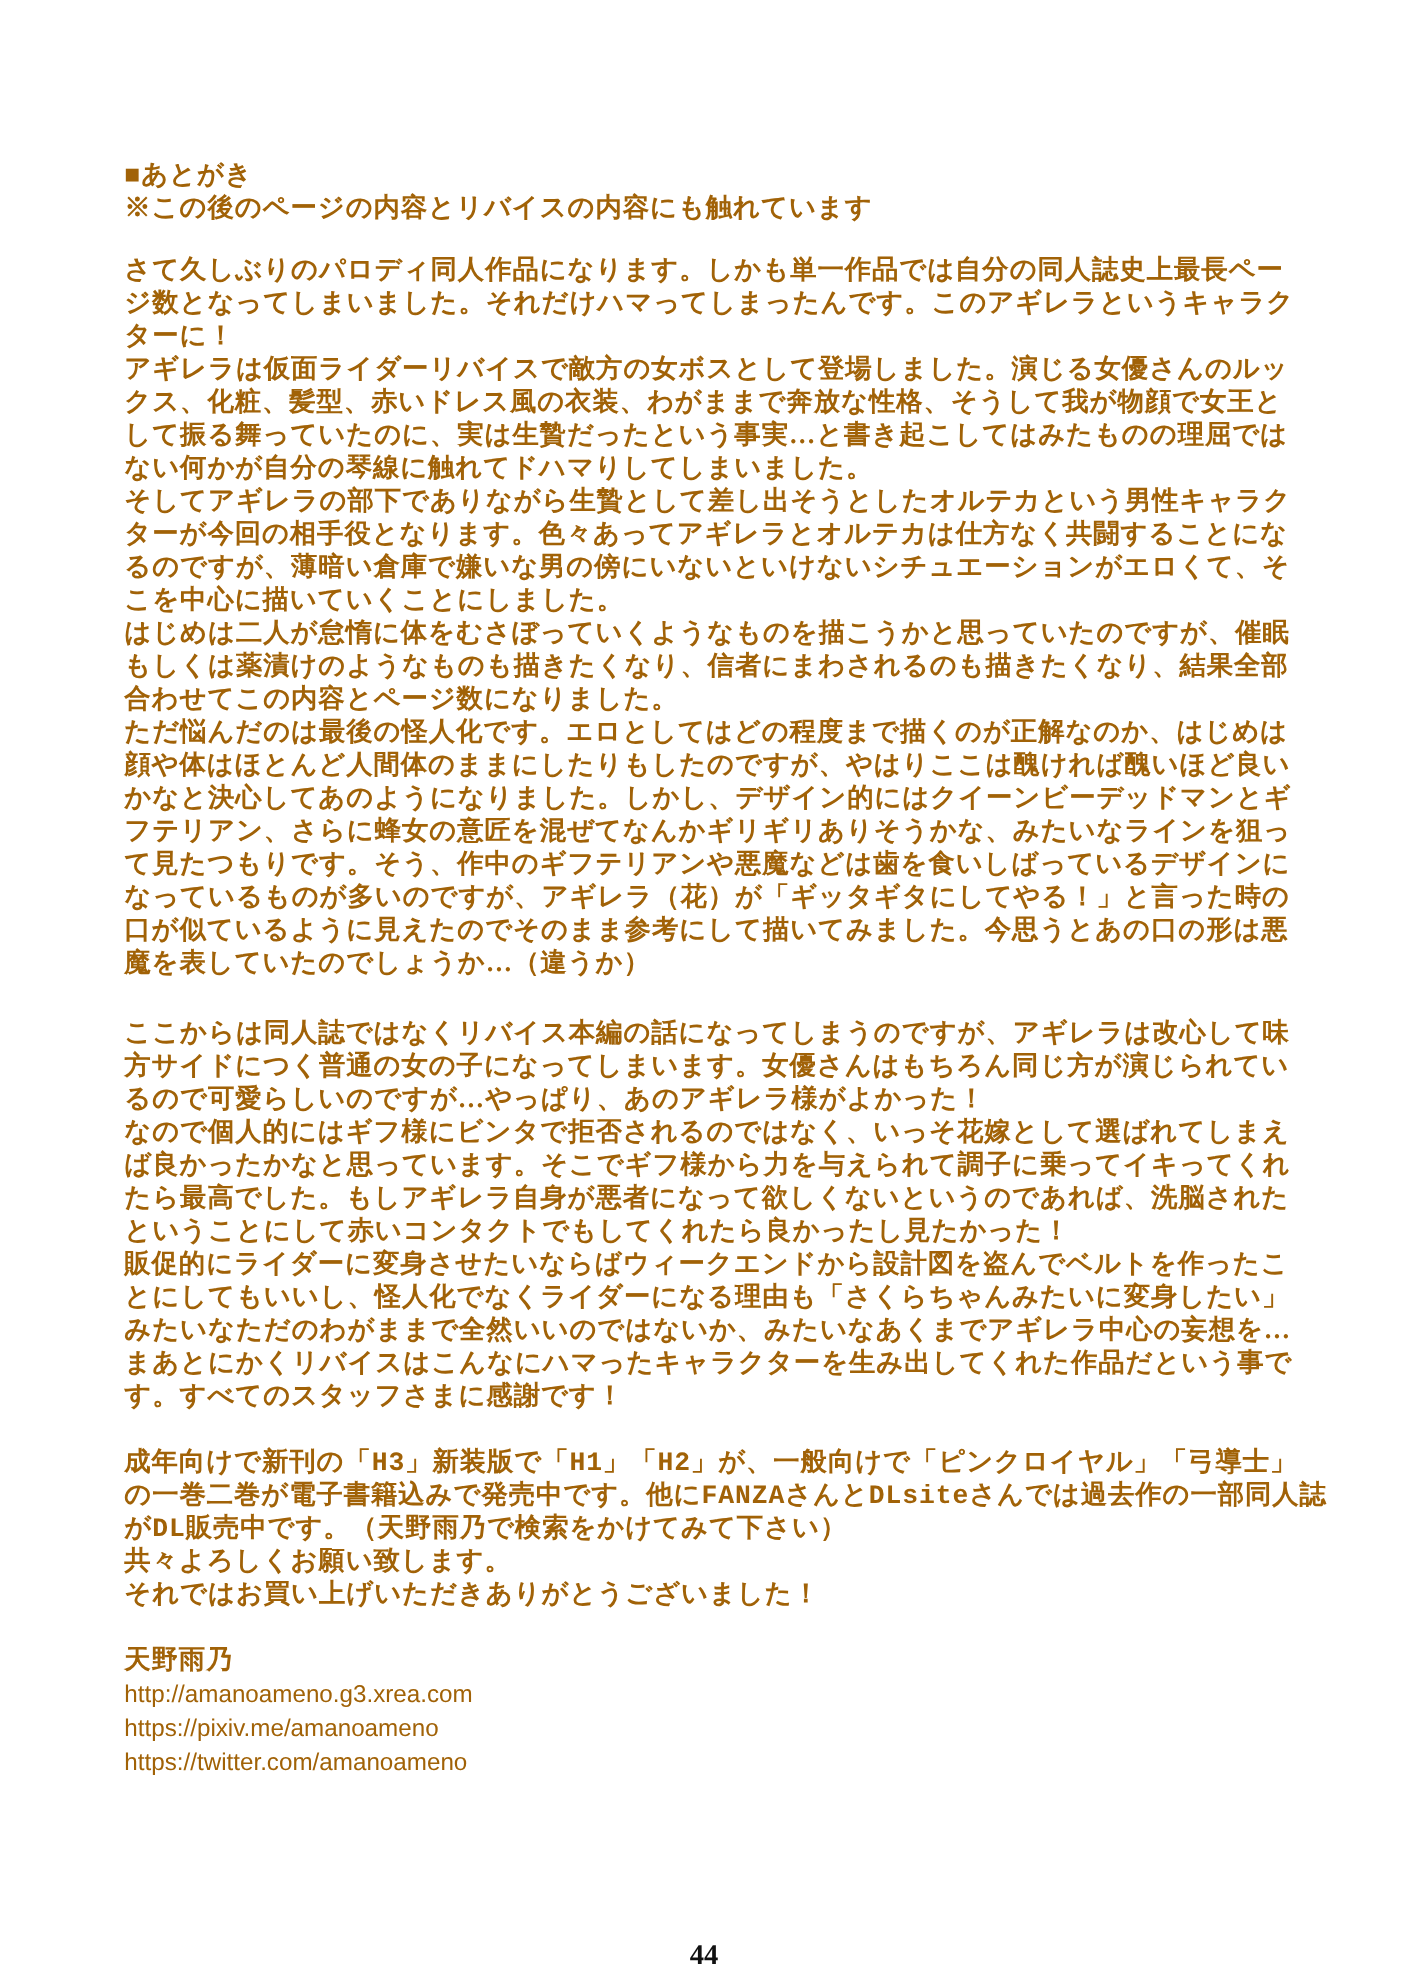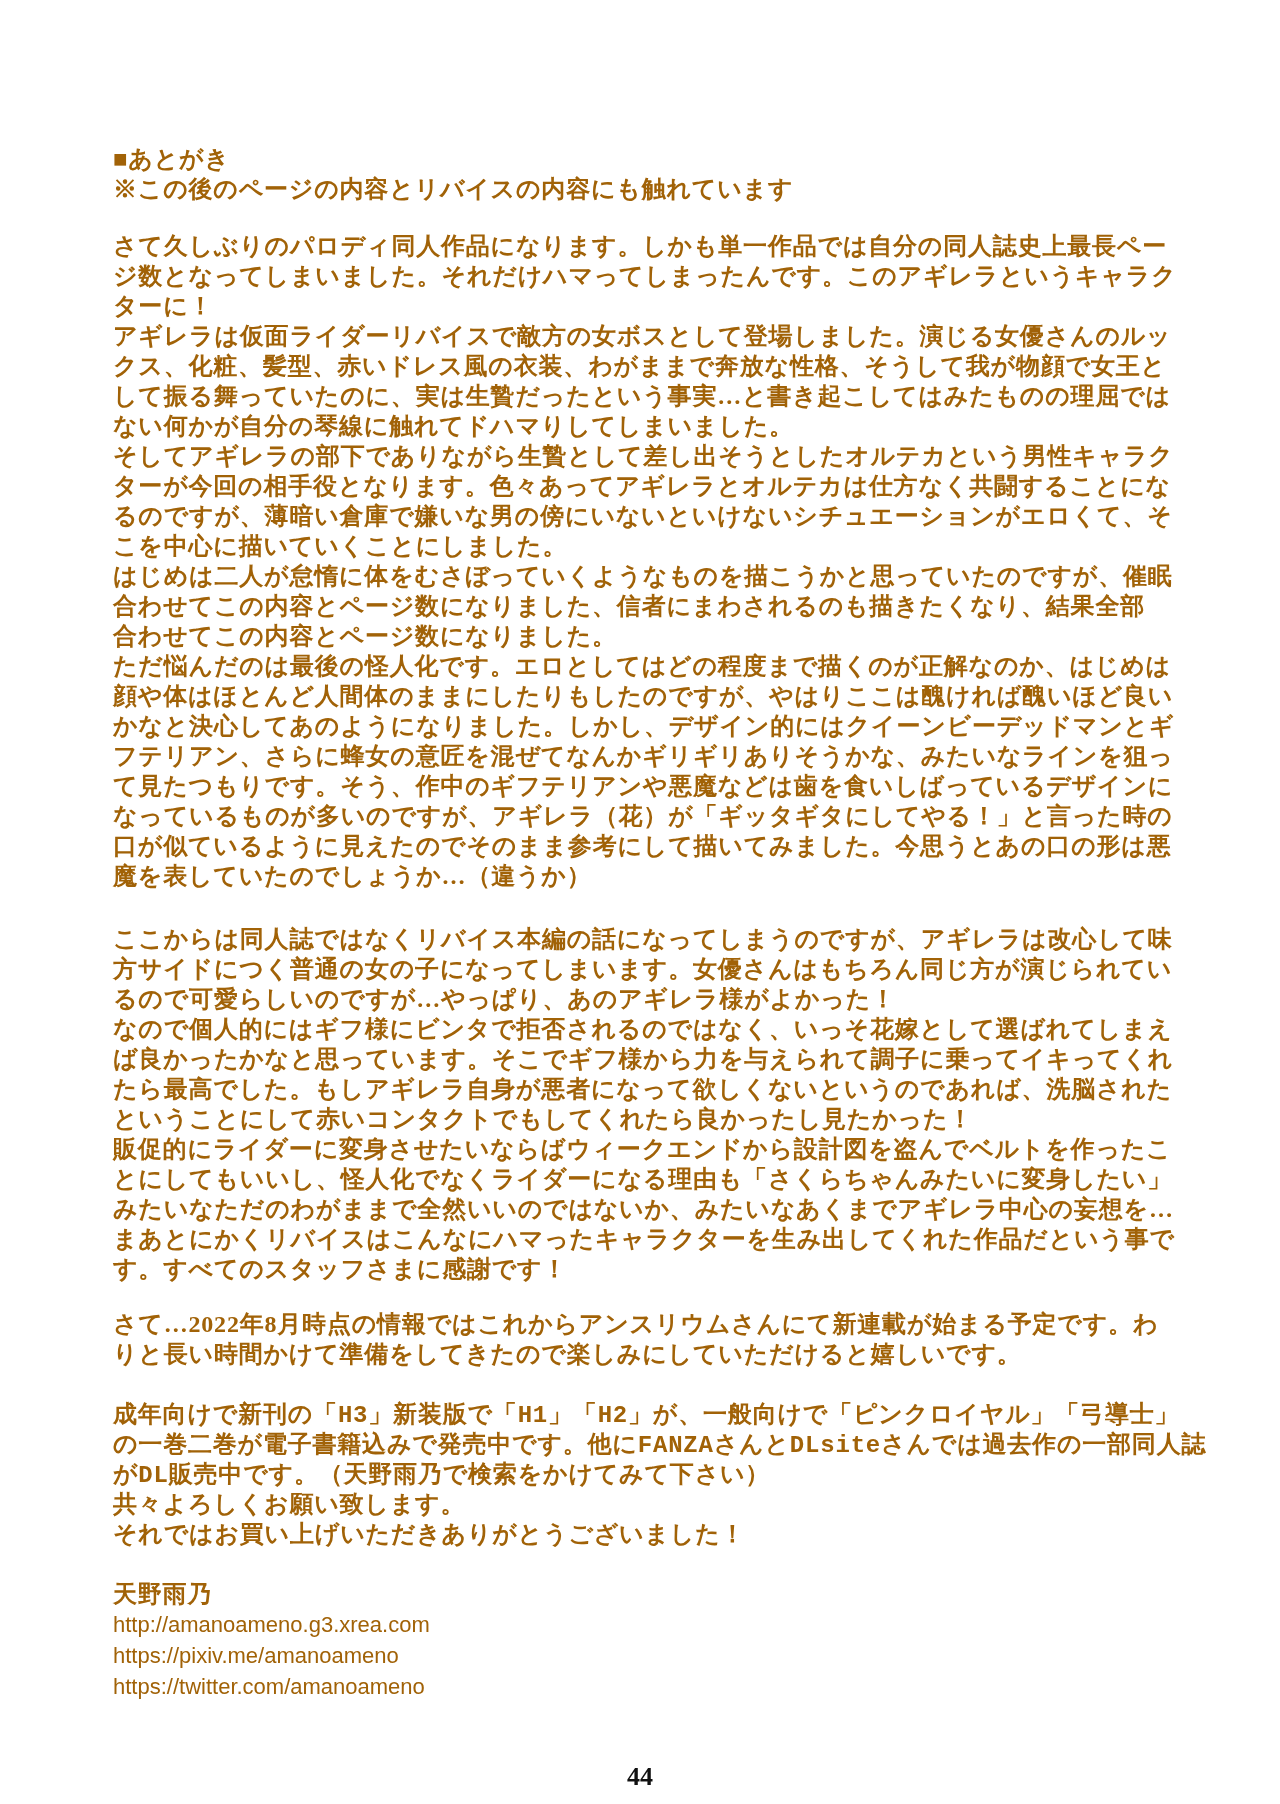--- a/index.html
+++ b/index.html
@@ -75,21 +75,21 @@
         <div class="line">ターに！</div>
         <div class="line">アギレラは仮面ライダーリバイスで敵方の女ボスとして登場しました。演じる女優さんのルッ</div>
         <div class="line">クス、化粧、髪型、赤いドレス風の衣装、わがままで奔放な性格、そうして我が物顔で女王と</div>
         <div class="line">して振る舞っていたのに、実は生贄だったという事実…と書き起こしてはみたものの理屈では</div>
         <div class="line">ない何かが自分の琴線に触れてドハマりしてしまいました。</div>
         <div class="line">そしてアギレラの部下でありながら生贄として差し出そうとしたオルテカという男性キャラク</div>
         <div class="line">ターが今回の相手役となります。色々あってアギレラとオルテカは仕方なく共闘することにな</div>
         <div class="line">るのですが、薄暗い倉庫で嫌いな男の傍にいないといけないシチュエーションがエロくて、そ</div>
         <div class="line">こを中心に描いていくことにしました。</div>
         <div class="line">はじめは二人が怠惰に体をむさぼっていくようなものを描こうかと思っていたのですが、催眠</div>
-        <div class="line">合わせてこの内容とページ数になりました、信者にまわされるのも描きたくなり、結果全部</div>
+        <div class="line">もしくは薬漬けのようなものも描きたくなり、信者にまわされるのも描きたくなり、結果全部</div>
         <div class="line">合わせてこの内容とページ数になりました。</div>
         <div class="line">ただ悩んだのは最後の怪人化です。エロとしてはどの程度まで描くのが正解なのか、はじめは</div>
         <div class="line">顔や体はほとんど人間体のままにしたりもしたのですが、やはりここは醜ければ醜いほど良い</div>
         <div class="line">かなと決心してあのようになりました。しかし、デザイン的にはクイーンビーデッドマンとギ</div>
         <div class="line">フテリアン、さらに蜂女の意匠を混ぜてなんかギリギリありそうかな、みたいなラインを狙っ</div>
         <div class="line">て見たつもりです。そう、作中のギフテリアンや悪魔などは歯を食いしばっているデザインに</div>
         <div class="line">なっているものが多いのですが、アギレラ（花）が「ギッタギタにしてやる！」と言った時の</div>
         <div class="line">口が似ているように見えたのでそのまま参考にして描いてみました。今思うとあの口の形は悪</div>
         <div class="line">魔を表していたのでしょうか…（違うか）</div>
       </div>
@@ -100,24 +100,20 @@
         <div class="line">なので個人的にはギフ様にビンタで拒否されるのではなく、いっそ花嫁として選ばれてしまえ</div>
         <div class="line">ば良かったかなと思っています。そこでギフ様から力を与えられて調子に乗ってイキってくれ</div>
         <div class="line">たら最高でした。もしアギレラ自身が悪者になって欲しくないというのであれば、洗脳された</div>
         <div class="line">ということにして赤いコンタクトでもしてくれたら良かったし見たかった！</div>
         <div class="line">販促的にライダーに変身させたいならばウィークエンドから設計図を盗んでベルトを作ったこ</div>
         <div class="line">とにしてもいいし、怪人化でなくライダーになる理由も「さくらちゃんみたいに変身したい」</div>
         <div class="line">みたいなただのわがままで全然いいのではないか、みたいなあくまでアギレラ中心の妄想を…</div>
         <div class="line">まあとにかくリバイスはこんなにハマったキャラクターを生み出してくれた作品だという事で</div>
         <div class="line">す。すべてのスタッフさまに感謝です！</div>
       </div>
-      <div class="para para-2">
-        <div class="line">さて…2022年8月時点の情報ではこれからアンスリウムさんにて新連載が始まる予定です。わ</div>
-        <div class="line">りと長い時間かけて準備をしてきたので楽しみにしていただけると嬉しいです。</div>
-      </div>
       <div class="para para-3">
         <div class="line">成年向けで新刊の「H3」新装版で「H1」「H2」が、一般向けで「ピンクロイヤル」「弓導士」</div>
         <div class="line">の一巻二巻が電子書籍込みで発売中です。他にFANZAさんとDLsiteさんでは過去作の一部同人誌</div>
         <div class="line">がDL販売中です。（天野雨乃で検索をかけてみて下さい）</div>
         <div class="line">共々よろしくお願い致します。</div>
         <div class="line">それではお買い上げいただきありがとうございました！</div>
       </div>
     </div>
 
   <div class="credits-block">

